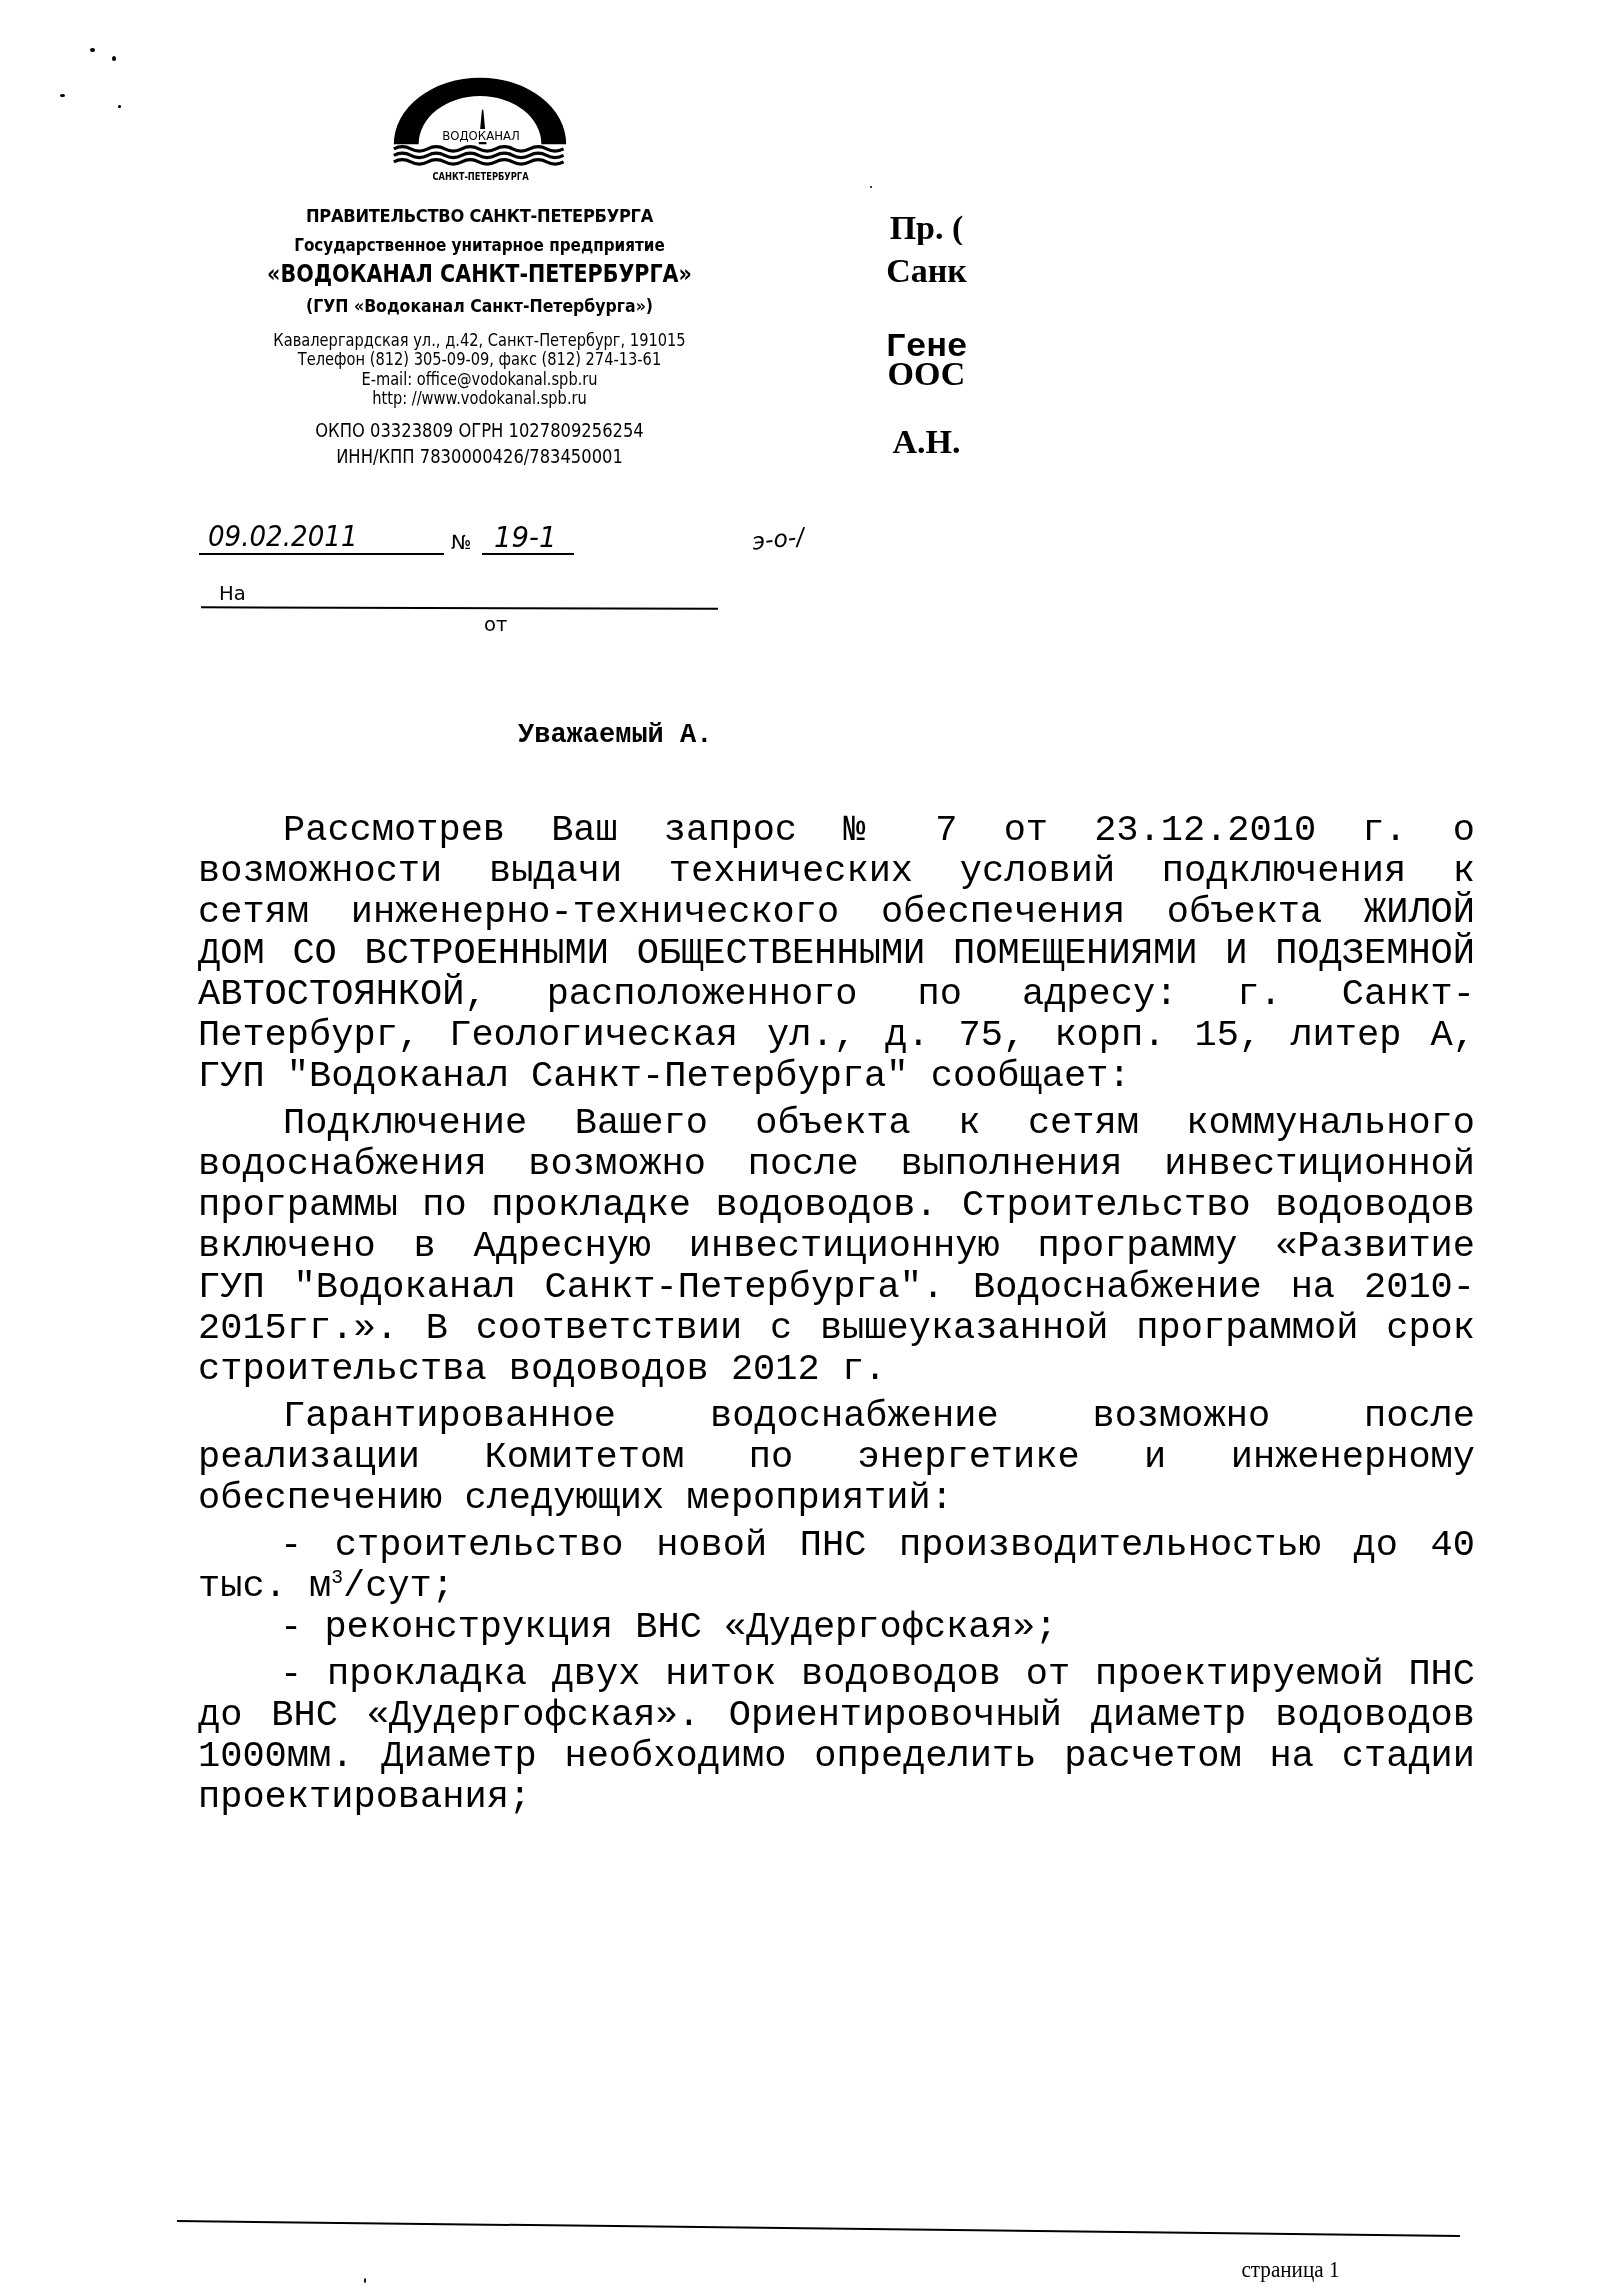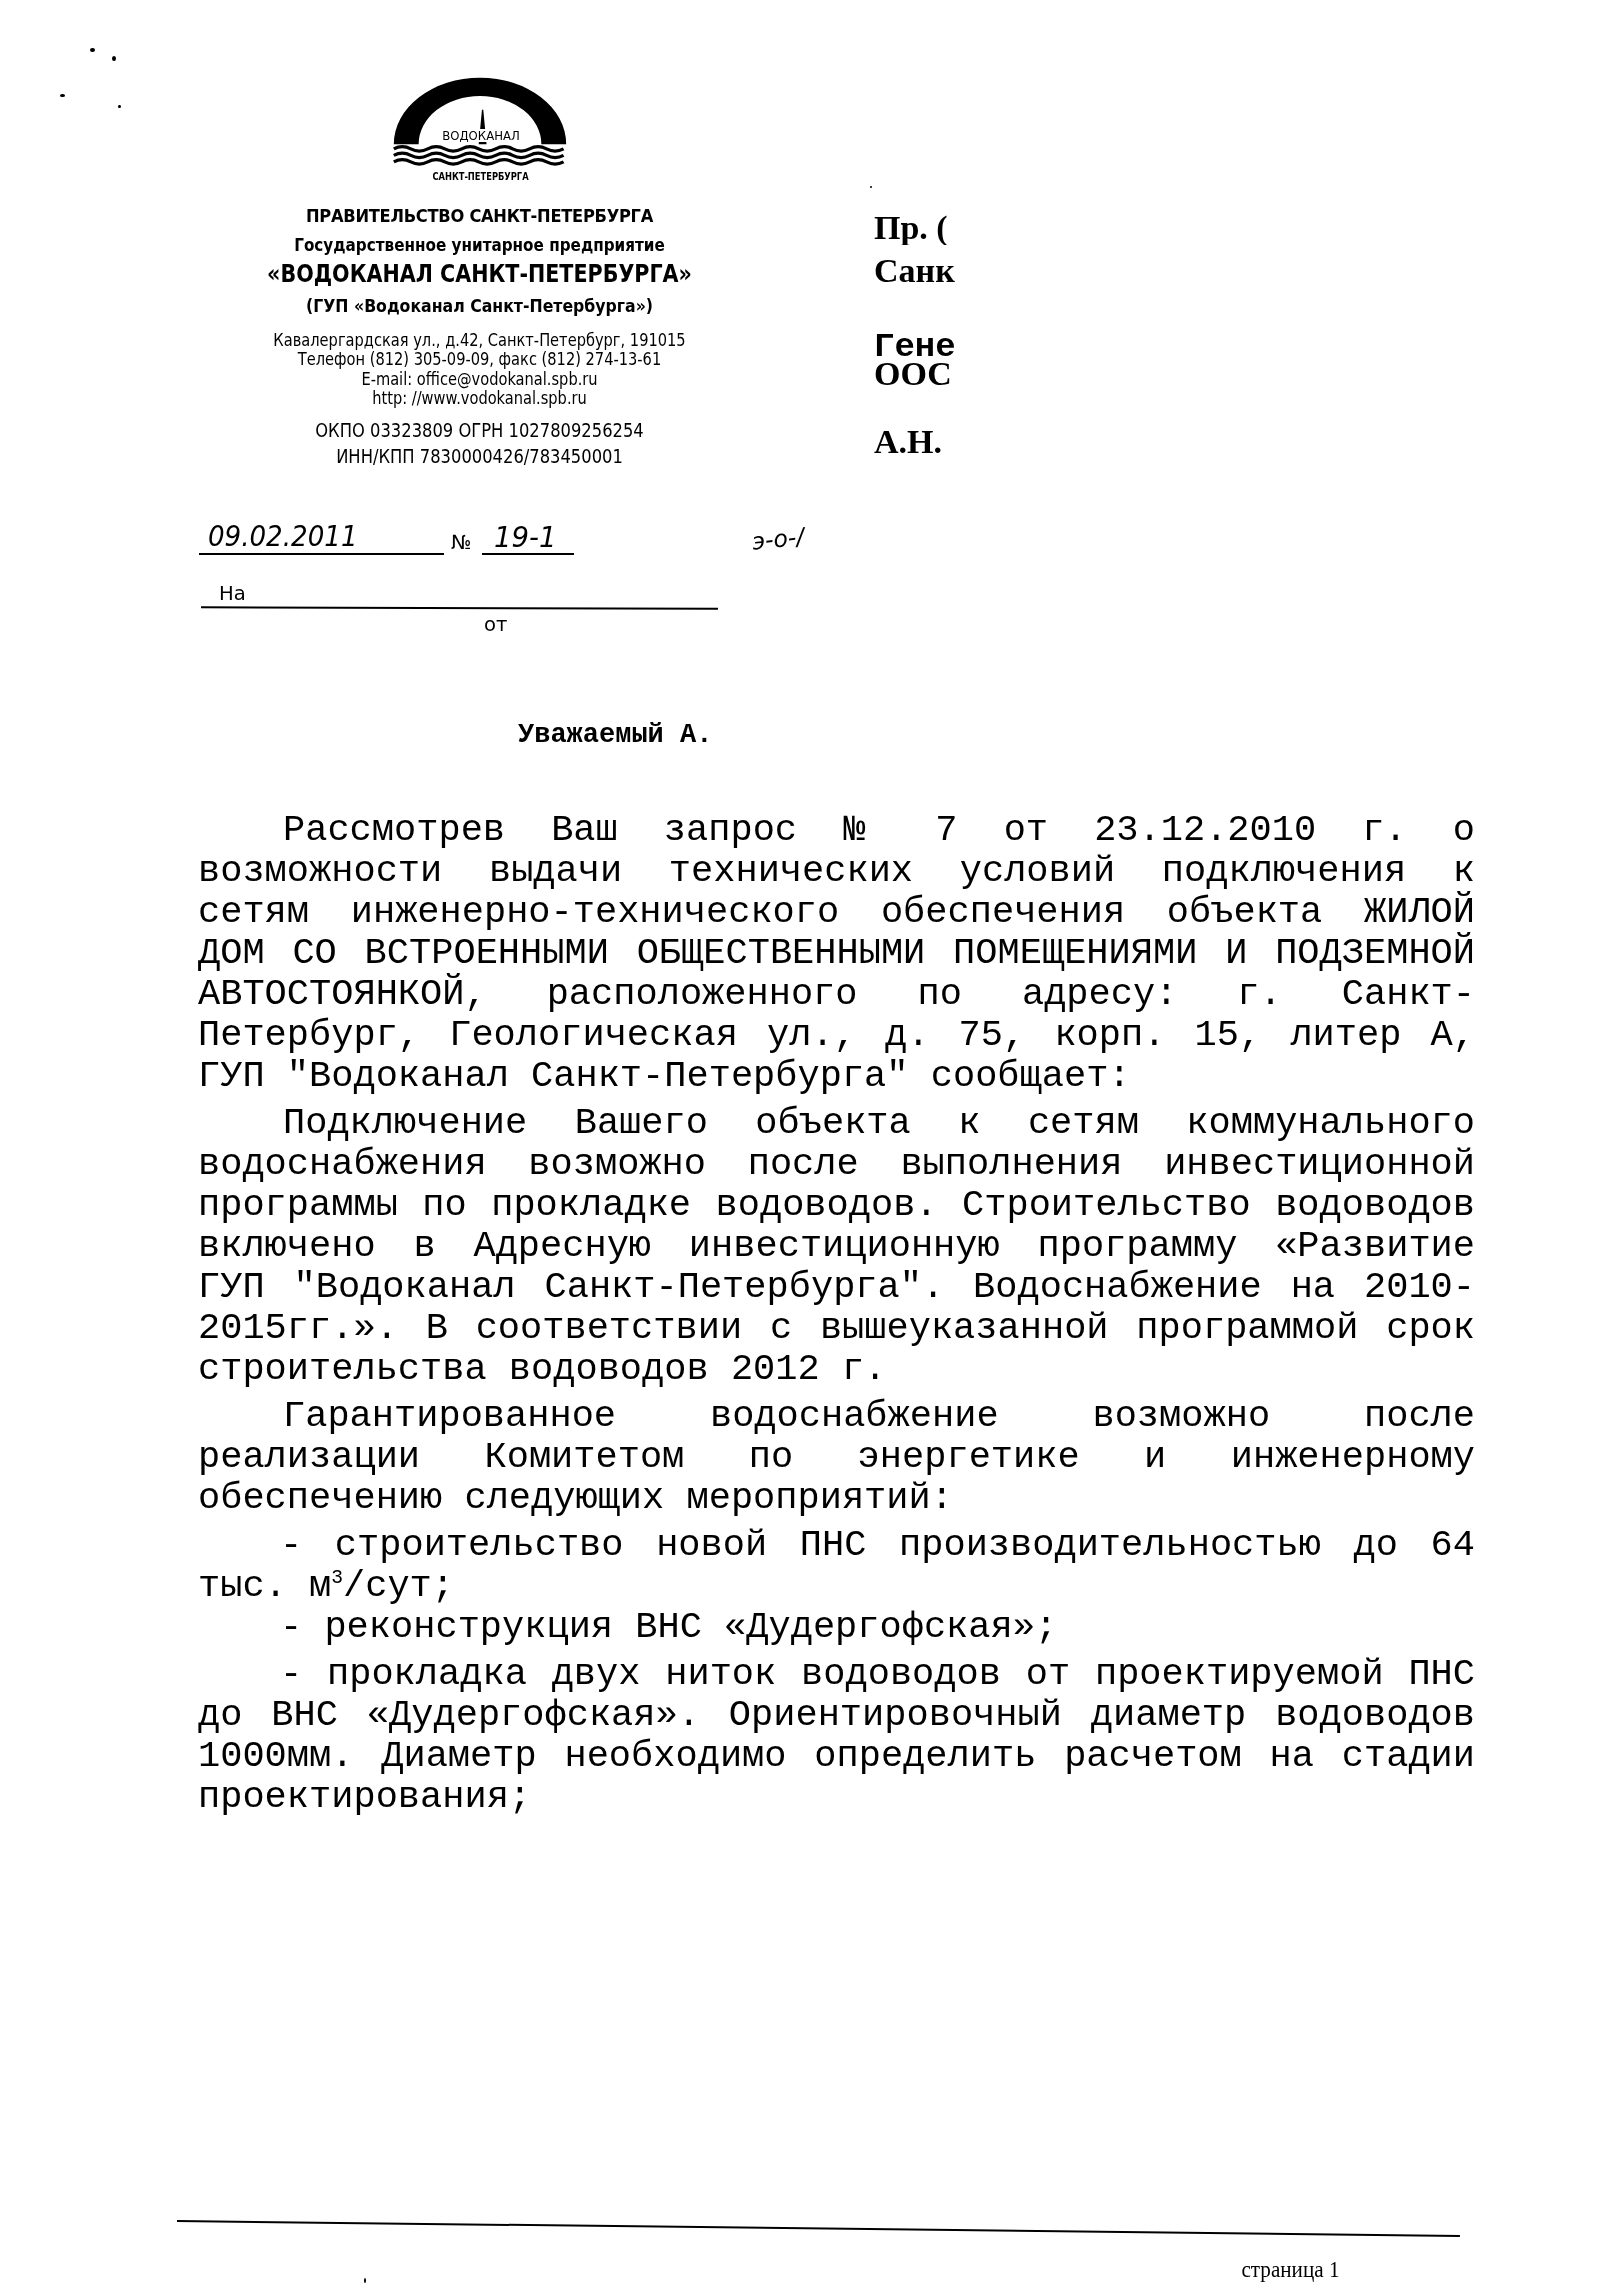--- a/index.html
+++ b/index.html
@@ -17,21 +17,21 @@
   .lh-line { font-size: 17px; transform: scaleX(0.86); }
   .lh-addr { top: 332px; }
   .lh-phone { top: 351px; }
   .lh-email { top: 371px; }
   .lh-web { top: 390px; }
   .lh-okpo { top: 421px; font-size: 19px; }
   .lh-inn { top: 447px; font-size: 19px; }
 
   
   .addr { position: absolute; left: 874px; width: 105px; overflow: hidden; white-space: nowrap;
-          font-family: "Liberation Serif", serif; font-weight: bold; font-size: 34px; line-height: 1; }
+          font-family: "Liberation Serif", serif; font-weight: bold; font-size: 34px; line-height: 1; text-align: center; }
 
   
   .hand { position: absolute; font-family: "DejaVu Sans", sans-serif; font-style: italic; font-size: 27.5px; white-space: nowrap; line-height: 1; }
   .regline { position: absolute; height: 2px; background: #000; }
   .reglabel { position: absolute; font-family: "DejaVu Sans", sans-serif; font-size: 19.6px; line-height: 1; }
 
   
   .salut { position: absolute; left: 518px; top: 722px; font-family: Liberation Mono, monospace;
            font-weight: bold; font-size: 27px; line-height: 1; white-space: nowrap; }
 
@@ -99,21 +99,21 @@
 <div class="reglabel" style="left:219px;top:584px;">На</div>
 <div class="reglabel" style="left:484px;top:615px;text-align:right;">от</div>
 <div class="regline" style="left:201px;top:607px;width:517px;transform:rotate(0.15deg);"></div>
 
 <div class="salut">Уважаемый А.</div>
 
 <div class="body">
   <p>Рассмотрев Ваш запрос № 7    от 23.12.2010 г. о возможности выдачи технических условий подключения к сетям инженерно-технического обеспечения объекта ЖИЛОЙ ДОМ СО ВСТРОЕННЫМИ ОБЩЕСТВЕННЫМИ ПОМЕЩЕНИЯМИ И ПОДЗЕМНОЙ АВТОСТОЯНКОЙ, расположенного по адресу: г. Санкт-Петербург, Геологическая ул., д. 75, корп. 15, литер А, ГУП "Водоканал Санкт-Петербурга" сообщает:</p>
   <p class="gap">Подключение Вашего объекта к сетям коммунального водоснабжения возможно после выполнения инвестиционной программы по прокладке водоводов. Строительство водоводов включено в Адресную инвестиционную программу «Развитие ГУП "Водоканал Санкт-Петербурга". Водоснабжение на 2010-2015гг.». В соответствии с вышеуказанной программой срок строительства водоводов 2012 г.</p>
   <p class="gap">Гарантированное водоснабжение возможно после реализации Комитетом по энергетике и инженерному обеспечению следующих мероприятий:</p>
-  <p class="bullet gap"><span>- строительство новой ПНС производительностью до 64 тыс. м</span><sup>3</sup><span>/сут;</span></p>
+  <p class="bullet gap"><span>- строительство новой ПНС производительностью до 40 тыс. м</span><sup>3</sup><span>/сут;</span></p>
   <p class="bullet">- реконструкция ВНС «Дудергофская»;</p>
   <p class="bullet gap">- прокладка двух ниток водоводов от проектируемой  ПНС до ВНС «Дудергофская». Ориентировочный диаметр водоводов 1000мм. Диаметр необходимо определить расчетом на стадии проектирования;</p>
 </div>
 
 <div class="footer-line"></div>
 <div class="page-num">страница 1</div>
 <div class="speck" style="left:364px;top:2278px;width:2px;height:5.2px;"></div>
 
 
 </body></html>

